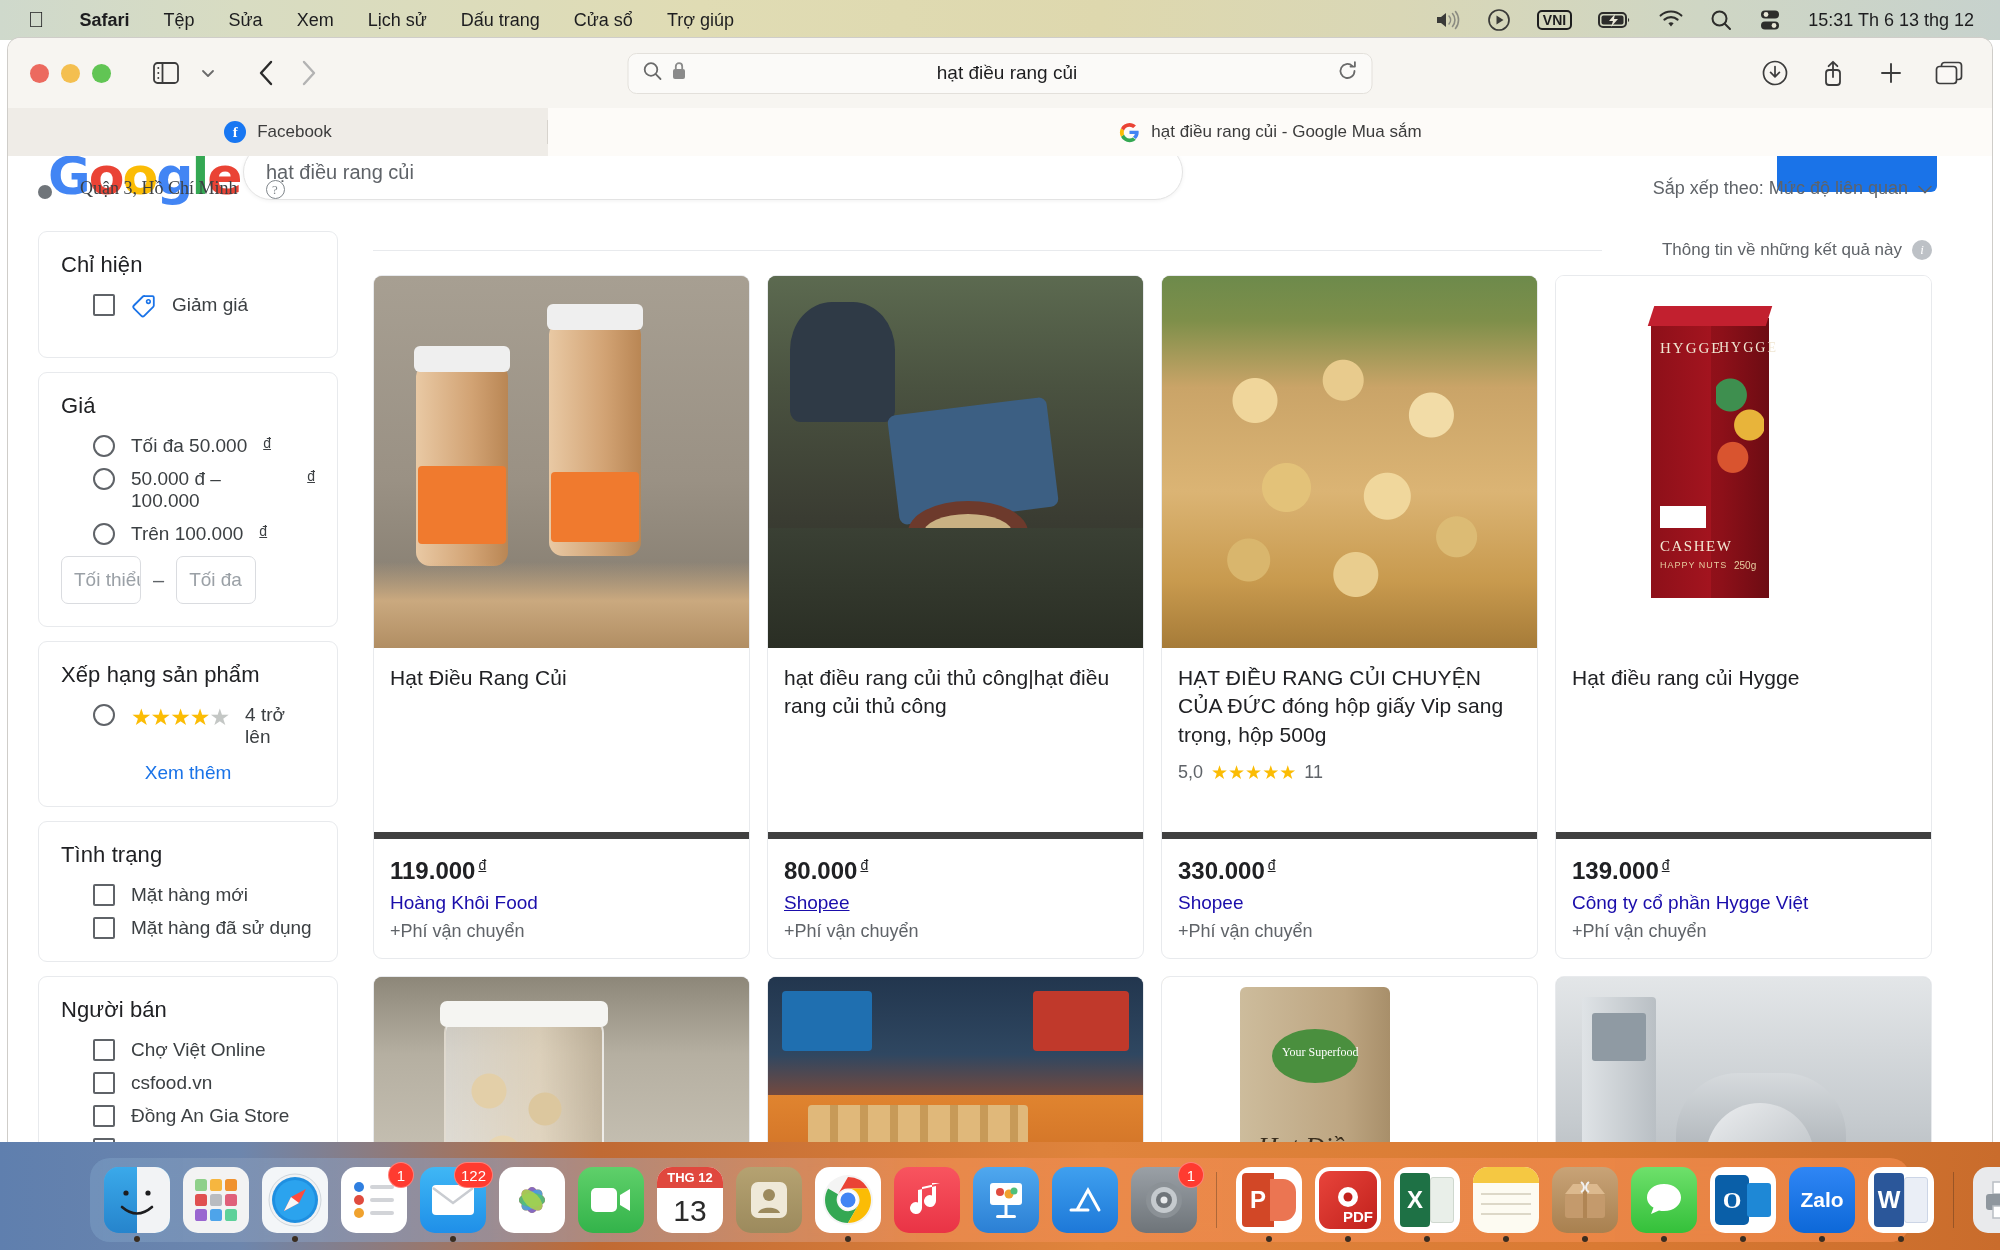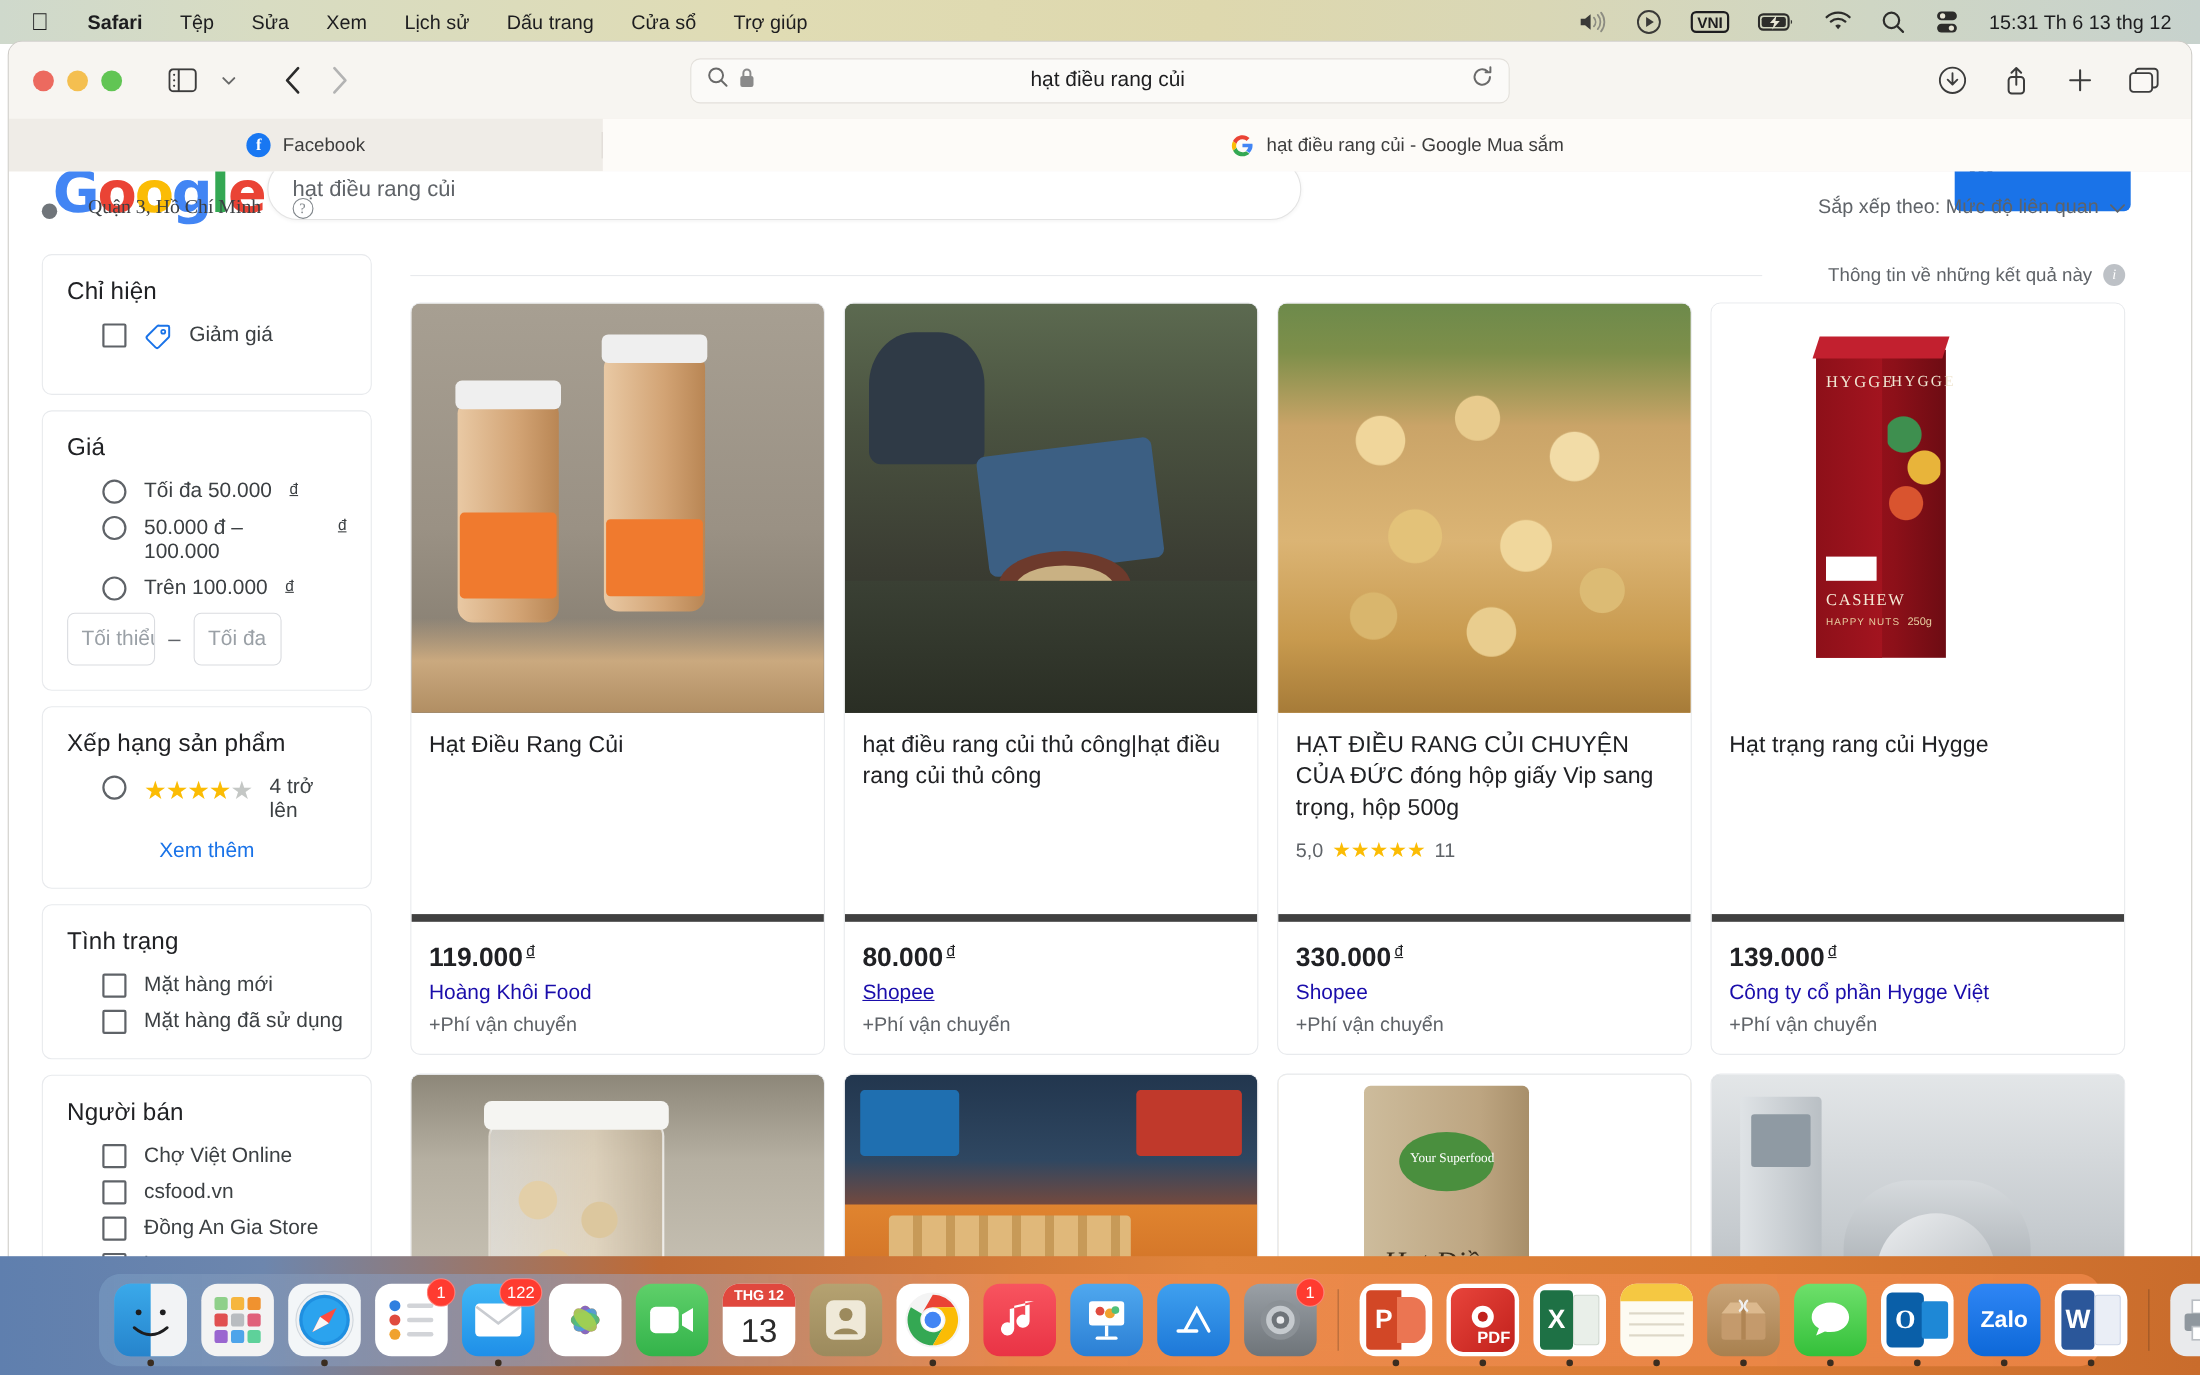--- a/index.html
+++ b/index.html
@@ -538,21 +538,21 @@
             <div style="position:absolute;left:160px;top:95px;width:48px;height:120px;background:
                  radial-gradient(circle at 30% 20%,#3e8f4f 0 16px,transparent 17px),
                  radial-gradient(circle at 70% 45%,#e8b43a 0 15px,transparent 16px),
                  radial-gradient(circle at 35% 72%,#d9542f 0 15px,transparent 16px);"></div>
             <div style="position:absolute;left:104px;top:230px;width:46px;height:22px;background:#fff;"></div>
             <div style="position:absolute;left:104px;top:262px;font-size:15px;letter-spacing:1.5px;color:#f3e8d4;font-family:'Liberation Serif',serif;">CASHEW</div>
             <div style="position:absolute;left:104px;top:284px;font-size:9px;letter-spacing:1px;color:#e7cda0;">HAPPY NUTS</div>
             <div style="position:absolute;left:178px;top:284px;font-size:10px;color:#e7cda0;">250g</div>
           </div>
           <div class="cbody">
-            <div class="ctitle">Hạt trạng rang củi Hygge</div>
+            <div class="ctitle">Hạt điều rang củi Hygge</div>
           </div>
           <div class="cfoot">
             <div class="cprice">
               <span>139.000</span><sup>đ</sup>
             </div>
             <div class="cmerch">Công ty cổ phần Hygge Việt</div>
             <div class="cship">+Phí vận chuyển</div>
           </div>
         </div>
 

